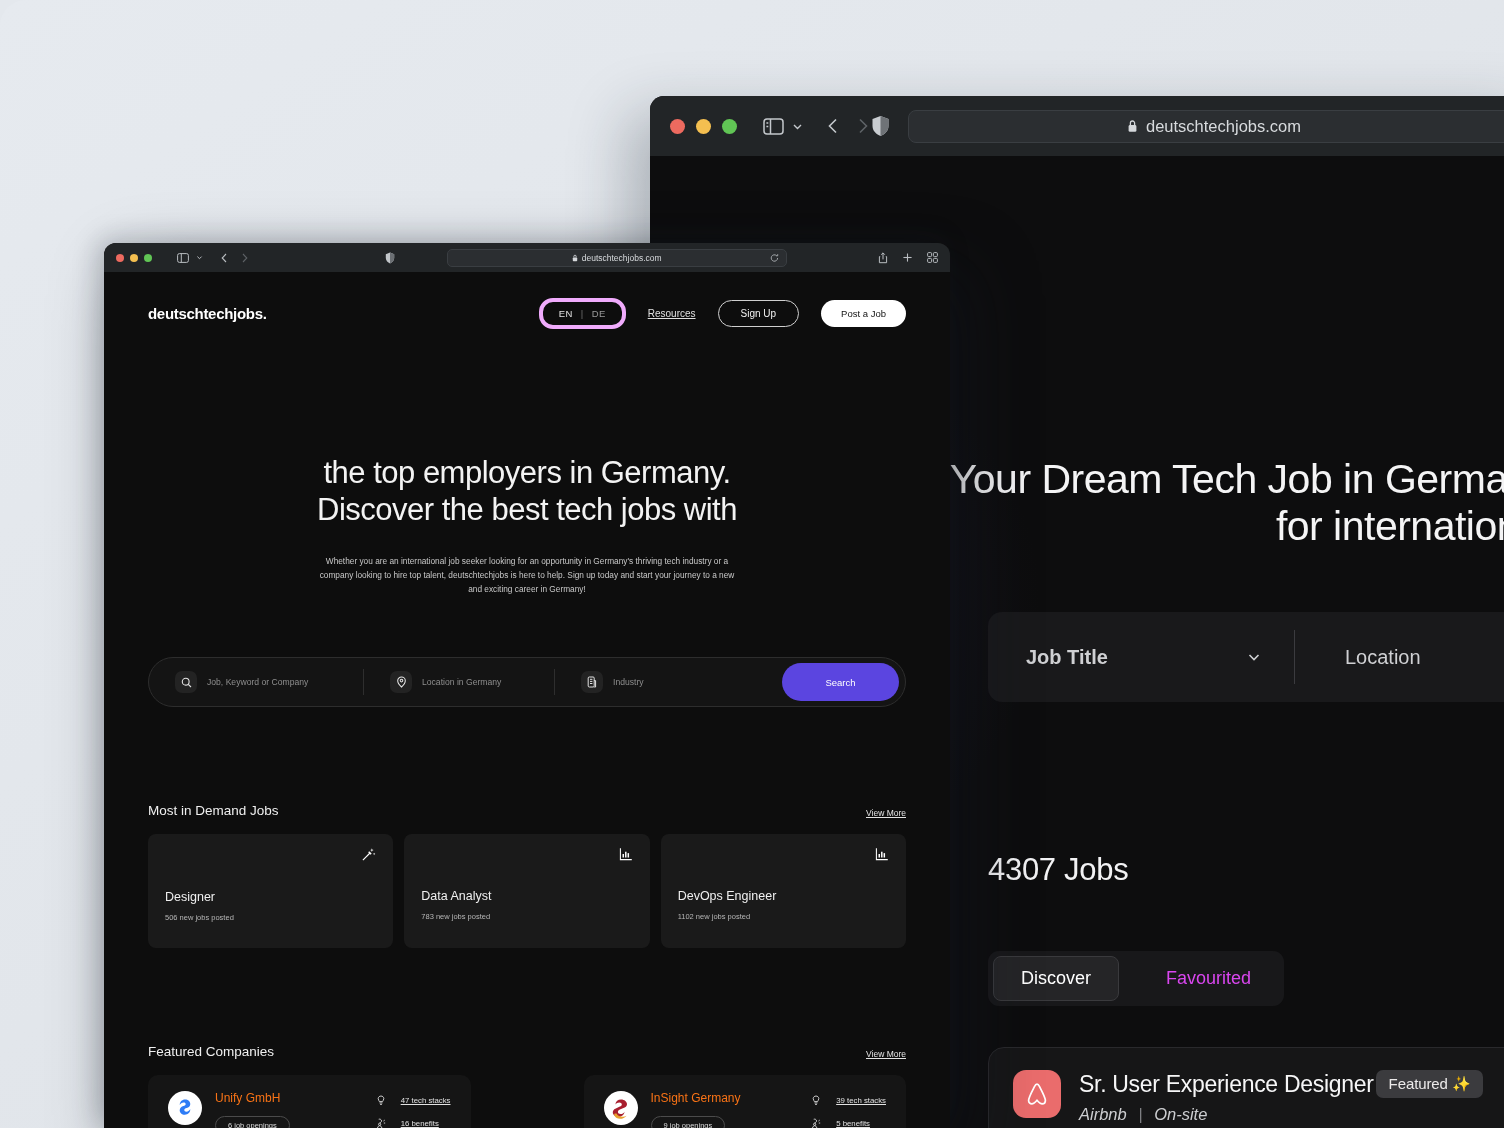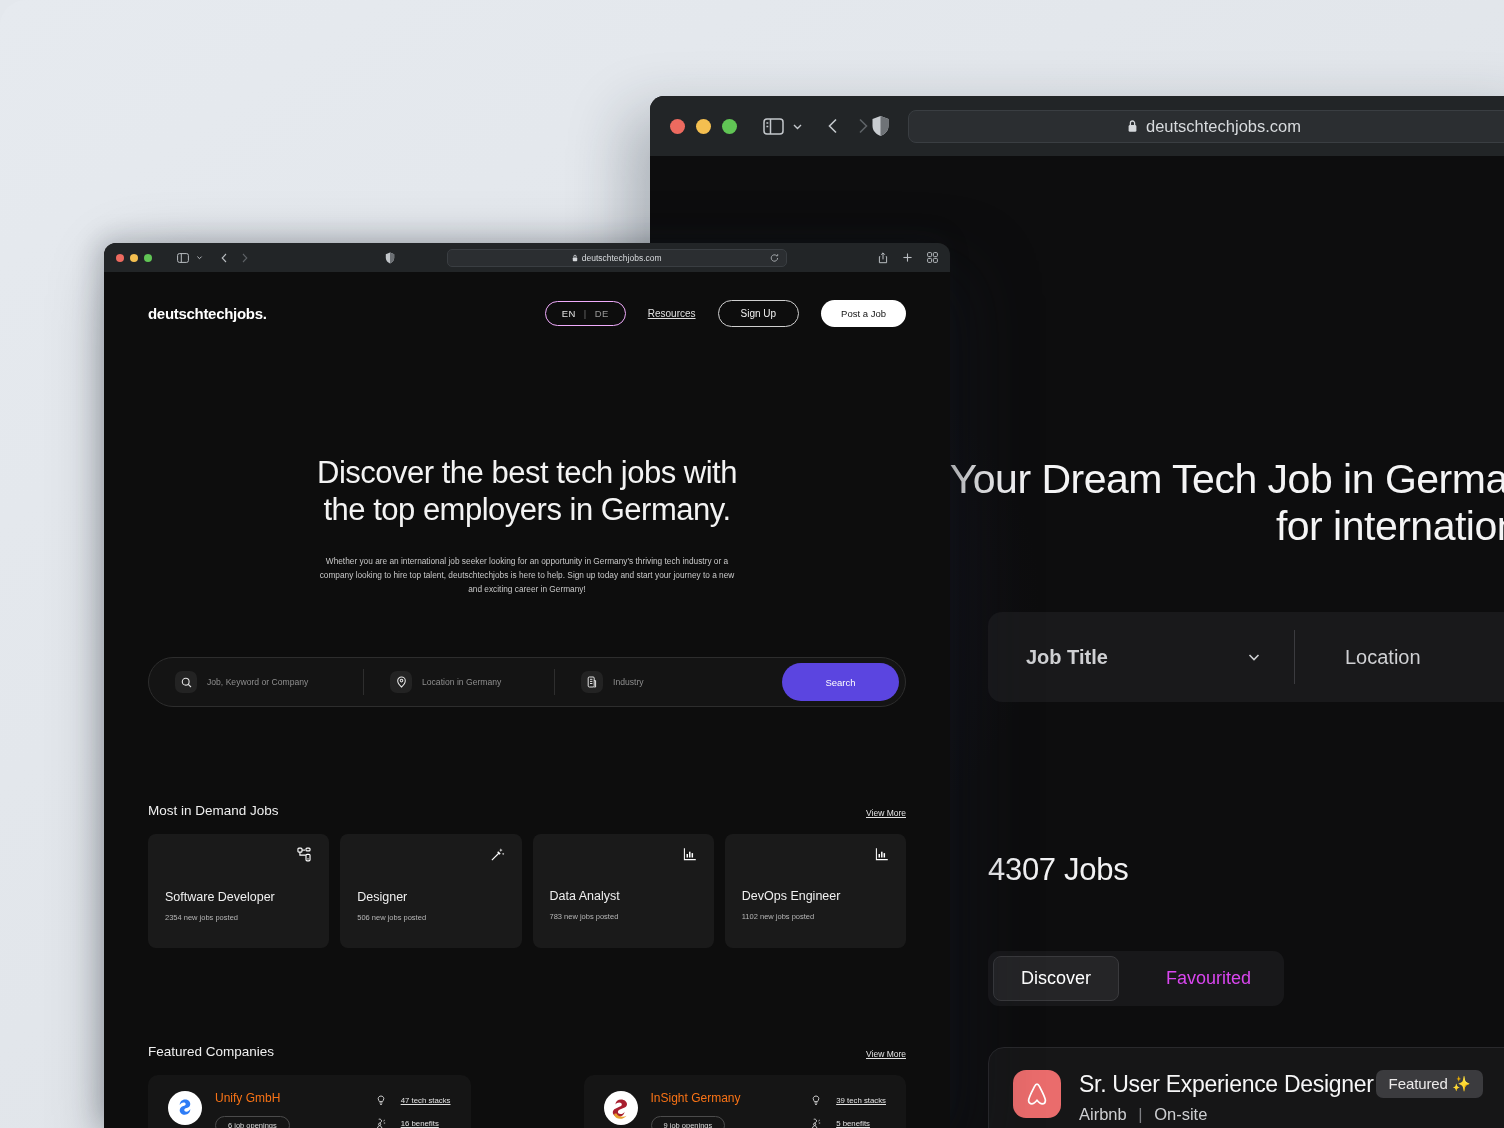--- a/index.html
+++ b/index.html
@@ -108,21 +108,21 @@
     display:flex; align-items:center; justify-content:center; flex: 0 0 auto;
   }
   .bw-jobtitle {
     color: #f6f6f7; font-size: 23px; letter-spacing: -.3px;
     display: flex; align-items: center; gap: 2px;
   }
   .bw-featured {
     background: #3b3b3e; color: #eceaea; font-size: 15px;
     padding: 5px 13px; border-radius: 7px; letter-spacing: -.1px;
   }
-  .bw-jobsub { color: #cdced1; font-size: 16.5px; margin-top: 7px; }
+  .bw-jobsub { color: #cdced1; font-size: 16.5px; margin-top: 7px; font-style: italic; }
 
   
   #front-window {
     left: 104px; top: 243px; width: 846px; height: 885px;
     border-top-left-radius: 12px; border-top-right-radius: 12px;
     box-shadow: -6px -4px 26px rgba(20,26,38,.22), 18px 26px 70px rgba(18,24,36,.42);
   }
   #front-window .chrome { height: 29px; padding: 0 12px; }
   #front-window .traffic { gap: 6px; margin-right: 14px; }
   #front-window .dot { width: 8px; height: 8px; }
@@ -138,21 +138,21 @@
   .fw-page {
     position: absolute; left: 0; top: 29px; right: 0; bottom: 0;
     background: #0d0d0d; overflow: hidden;
   }
   .fw-nav {
     display: flex; align-items: center; height: 82px; padding: 0 44px;
   }
   .fw-logo { color: #fff; font-size: 15px; font-weight: 700; letter-spacing: -.3px; }
   .fw-navright { margin-left: auto; display: flex; align-items: center; gap: 22px; }
   .lang {
-    border: 1px solid #f0abfc; border-radius: 14px; padding: 6px 16px;
+    border: 4px solid #f0abfc; border-radius: 14px; padding: 6px 16px;
     color: #e2e2e2; font-size: 9.5px; letter-spacing: .4px;
   }
   .lang .sep { color: #6e6e6e; margin: 0 5px; }
   .lang .de { color: #9a9a9a; }
   .nav-link { color: #e0e0e0; font-size: 10px; text-decoration: underline; }
   .btn-outline {
     border: 1px solid #cfcfcf; border-radius: 15px; padding: 7px 22px;
     color: #f2f2f2; font-size: 10px;
   }
   .btn-solid {
@@ -416,22 +416,22 @@
           <span class="sep">|</span>
           <span class="de">DE</span>
         </div>
         <div class="nav-link">Resources</div>
         <div class="btn-outline">Sign Up</div>
         <div class="btn-solid">Post a Job</div>
       </div>
     </div>
 
     <div class="fw-hero">
+      <div>the top employers in Germany.</div>
       <div>Discover the best tech jobs with</div>
-      <div>the top employers in Germany.</div>
     </div>
     <div class="fw-sub">Whether you are an international job seeker looking for an opportunity in Germany's thriving tech industry or a company looking to hire top talent, deutschtechjobs is here to help. Sign up today and start your journey to a new and exciting career in Germany!</div>
 
     <div class="fw-search">
       <div class="fw-field" style="width:214px;">
         <span class="fw-iconbox">
           <svg width="11" height="11" viewBox="0 0 11 11" fill="none" stroke="#e4e4e4" stroke-width="1.1">
             <circle cx="4.7" cy="4.7" r="3.4"></circle>
               <line x1="7.3" y1="7.3" x2="10" y2="10"></line>
           </svg>
@@ -463,34 +463,20 @@
       </div>
       <div class="fw-searchbtn">Search</div>
     </div>
 
     <div class="sec-head" style="margin-top:96px;">
       <div class="sec-title">Most in Demand Jobs</div>
       <div class="sec-more">View More</div>
     </div>
 
     <div class="job-grid">
-      <div class="job-card">
-        <span class="ic">
-          <svg width="15" height="15" viewBox="0 0 16 16" fill="none" stroke="#fff" stroke-width="1.2">
-            <rect x="1" y="1.2" width="4.3" height="4.3" rx="1"></rect>
-            <rect x="9.6" y="1.2" width="4.3" height="2.9" rx="1"></rect>
-            <rect x="9.6" y="7.8" width="4.3" height="7" rx="1.1"></rect>
-            <path d="M5.3 3.3h3.3"></path>
-              <path d="M3.1 5.5v3.1h6.3"></path>
-            <line x1="11.1" y1="12.6" x2="12.4" y2="12.6"></line>
-          </svg>
-        </span>
-        <div class="t">Software Developer</div>
-        <div class="c">2354 new jobs posted</div>
-      </div>
       <div class="job-card">
         <span class="ic">
           <svg width="15" height="15" viewBox="0 0 16 16" fill="none" stroke="#fff" stroke-width="1.2">
             <line x1="2" y1="14" x2="9.6" y2="6.4"></line>
               <path d="M8.2 5l2.6 2.6" stroke-width="1.6"></path>
             <path d="M11.6 1.3l.5 1.5 1.5.5-1.5.5-.5 1.5-.5-1.5-1.5-.5 1.5-.5z" fill="#fff" stroke="none"></path>
             <path d="M14 6l.35 1 1 .35-1 .35L14 8.7l-.35-1-1-.35 1-.35z" fill="#fff" stroke="none"></path>
           </svg>
         </span>
         <div class="t">Designer</div>

